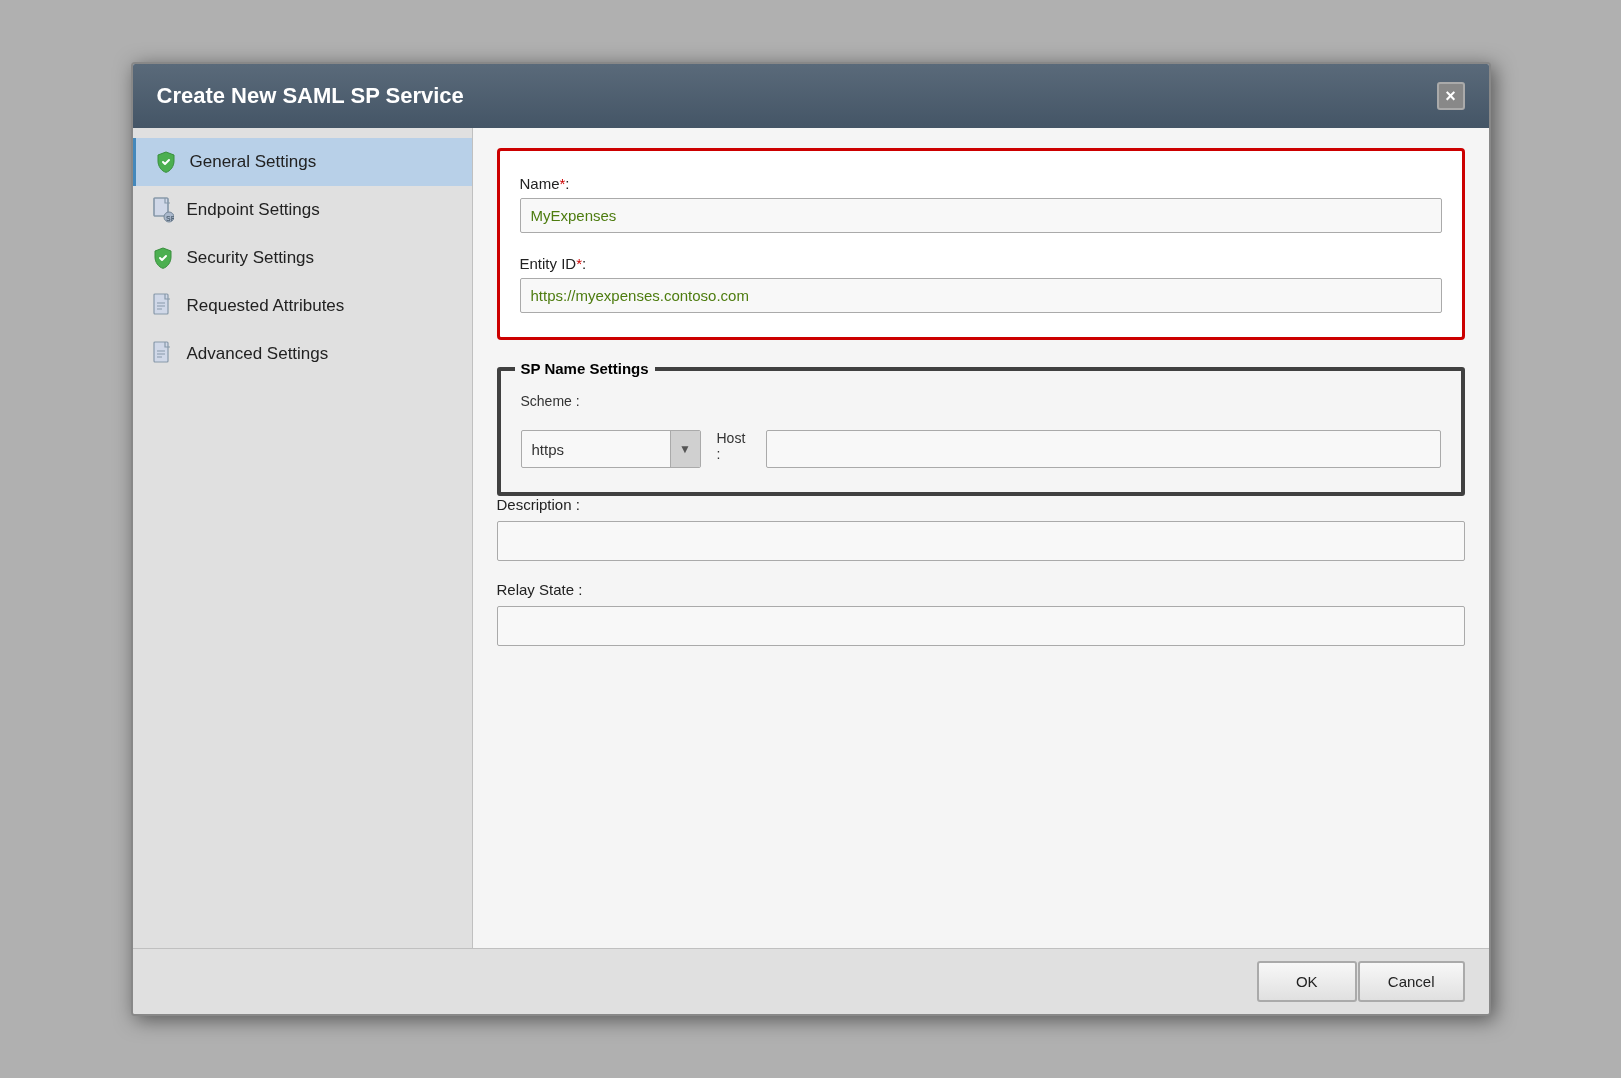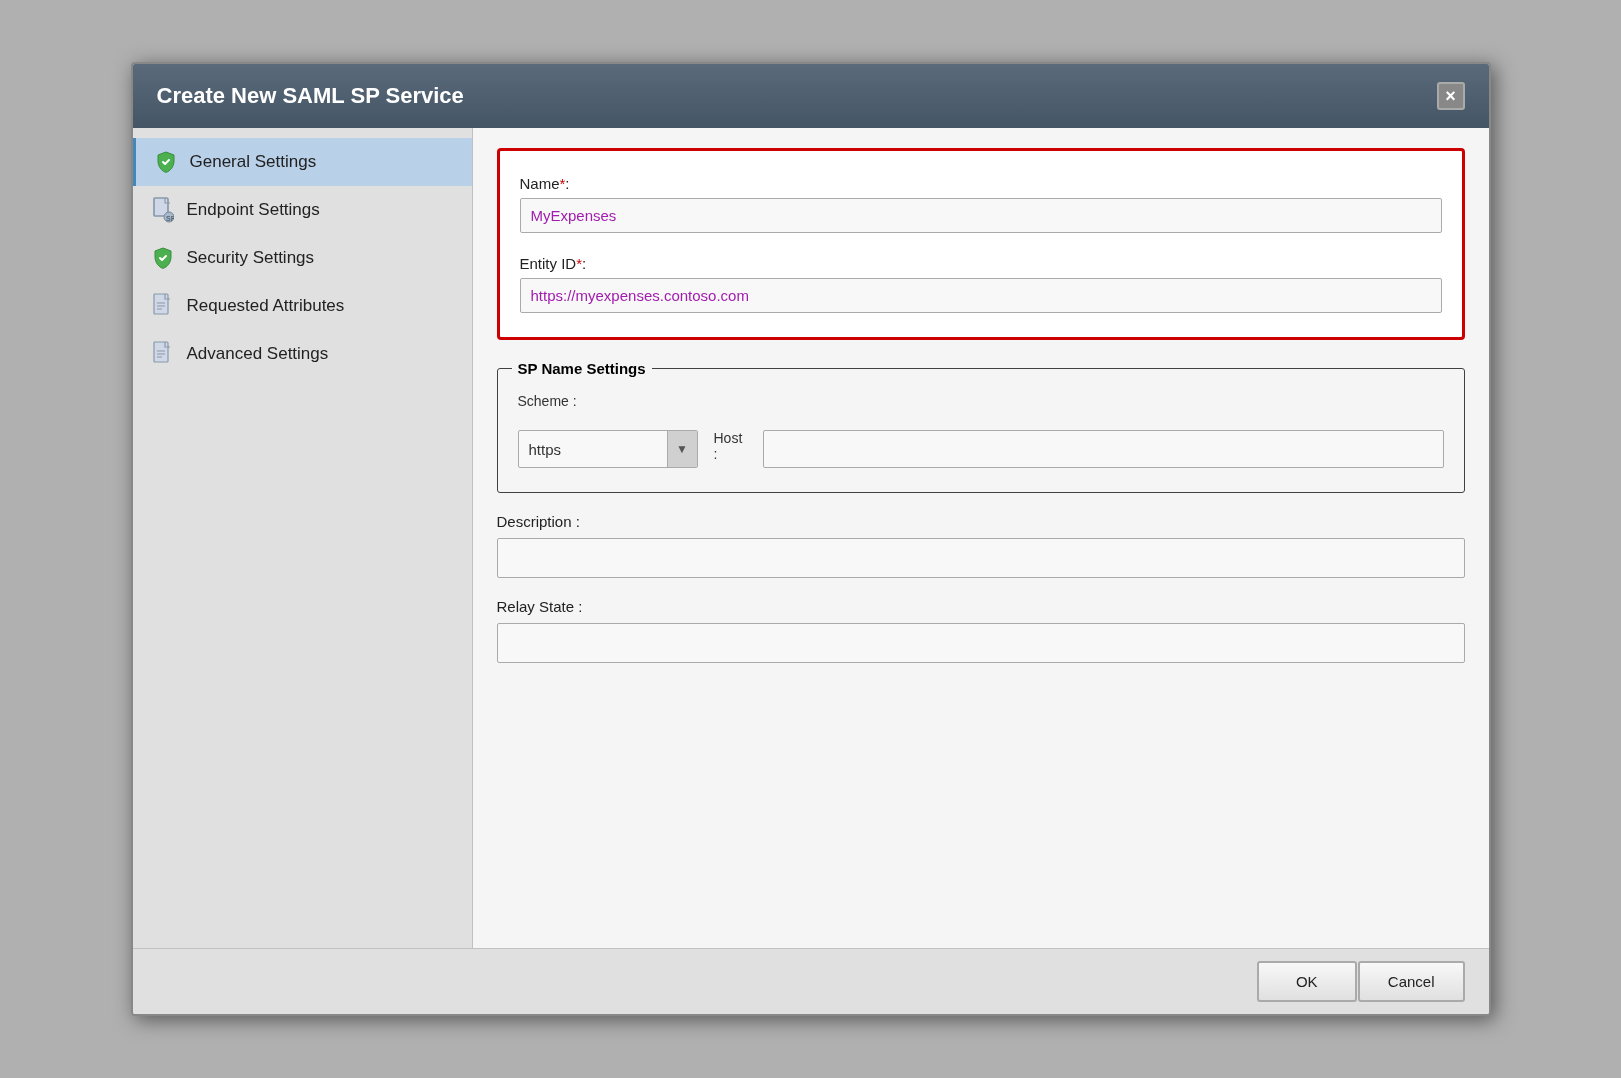--- a/index.html
+++ b/index.html
@@ -109,30 +109,29 @@
     }
     .field-label .required {
       color: #cc0000;
     }
     .text-input {
       width: 100%;
       border: 1px solid #aaa;
       background: #f8f8f8;
       padding: 8px 10px;
       font-size: 15px;
-      color: #a21caf;
+      color: #4d7c0f;
       border-radius: 2px;
       margin-bottom: 14px;
     }
     .text-input:last-child { margin-bottom: 0; }
     .sp-fieldset {
-      border: 1px solid #404040;
+      border: 4px solid #404040;
       border-radius: 3px;
       padding: 16px 20px 20px 20px;
-      margin-bottom: 20px;
       background: #f5f5f5;
     }
     .sp-fieldset-legend {
       font-weight: bold;
       font-size: 15px;
       background: #f5f5f5;
       padding: 0 6px;
       margin-left: -6px;
     }
     .scheme-host-row {

